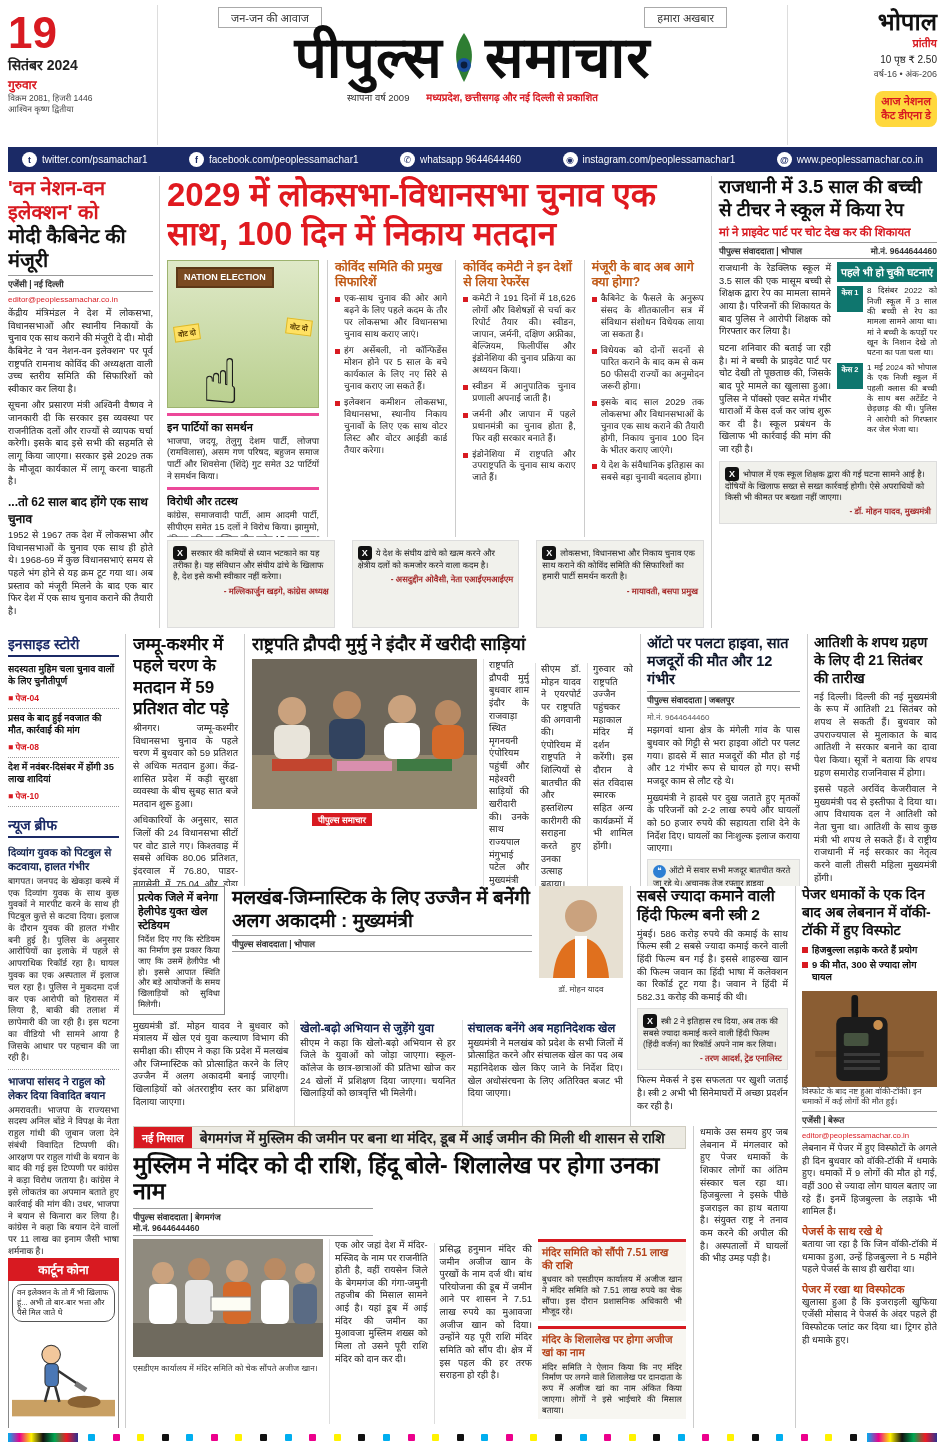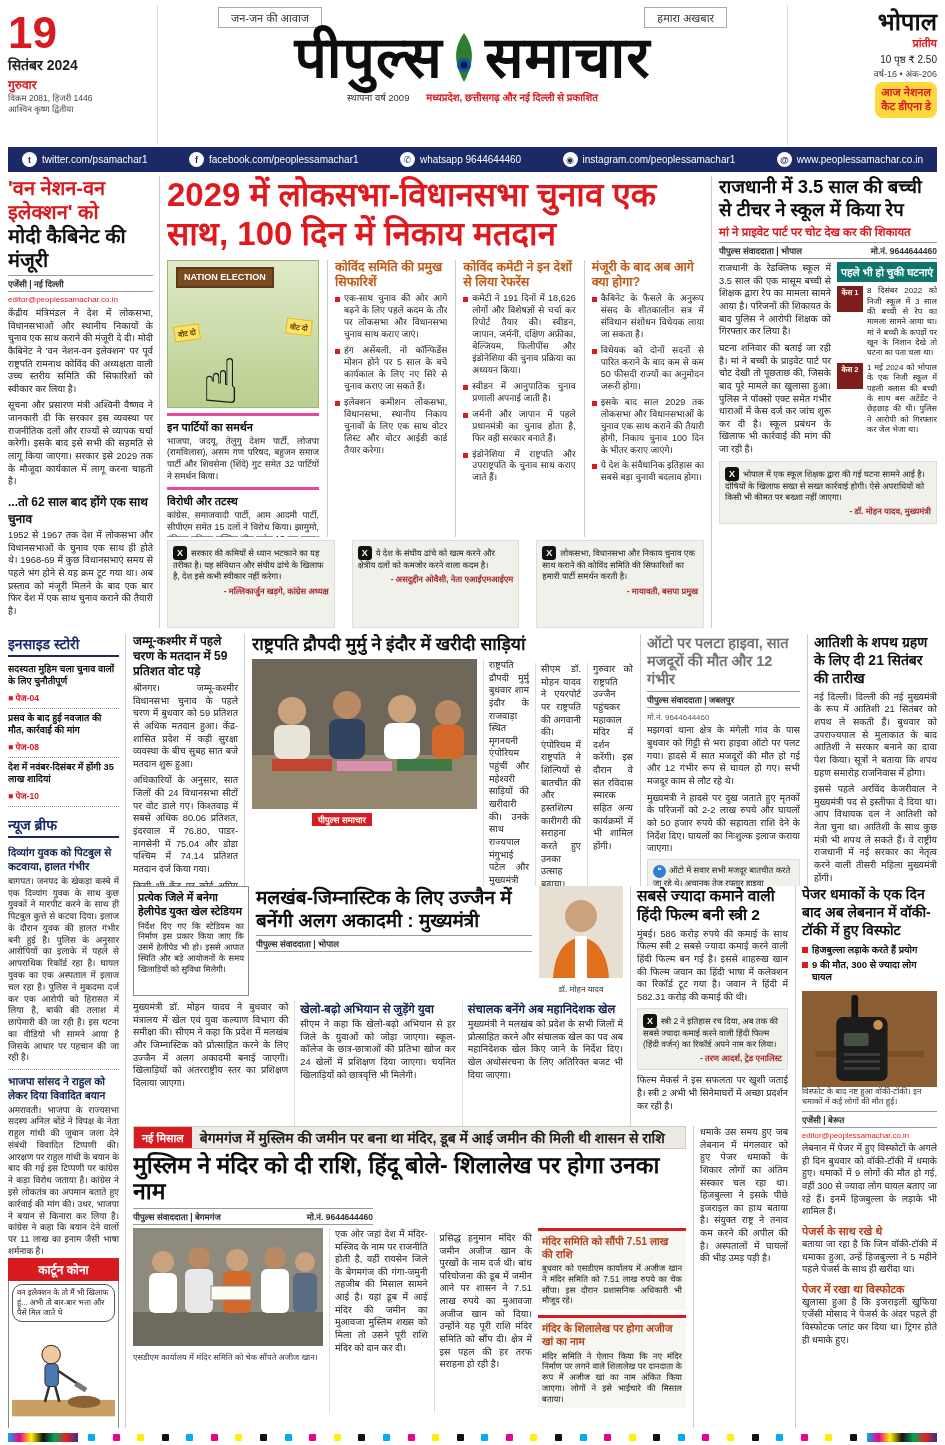--- a/index.html
+++ b/index.html
@@ -22,21 +22,21 @@
   .mh-title{font-size:57px;font-weight:800;color:#0d0d0d;line-height:1.05;letter-spacing:1px;display:flex;align-items:center;justify-content:center;gap:6px;}
   .mh-feather{width:30px;height:52px;}
   .mh-sub{font-size:10px;margin-top:2px;color:#222;}
   .mh-pub{font-size:10px;color:#d81a21;font-weight:bold;}
   .mh-est{font-size:9.5px;color:#333;margin-right:14px;}
   .mh-right{width:150px;text-align:right;padding-top:4px;border-left:1px solid #ddd;padding-left:6px;}
   .mh-city{font-size:24px;font-weight:800;color:#111;line-height:1.1;}
   .mh-ed{font-size:11px;font-weight:bold;color:#d81a21;}
   .mh-pp{font-size:10px;color:#222;margin-top:2px;}
   .mh-vi{font-size:9px;color:#444;margin-top:1px;}
-  .mh-badge{margin-top:2px;background:#ffd83d;border-radius:8px;padding:4px 6px;display:inline-block;text-align:center;font-size:11px;font-weight:800;color:#d81a21;line-height:1.25;}
+  .mh-badge{margin-top:11px;background:#ffd83d;border-radius:8px;padding:4px 6px;display:inline-block;text-align:center;font-size:11px;font-weight:800;color:#d81a21;line-height:1.25;}
 
   
   .social{height:25px;background:#1b2a66;color:#fff;display:flex;align-items:center;justify-content:space-between;padding:0 14px;font-size:10px;margin-top:2px;}
   .sb-item{display:flex;align-items:center;gap:5px;white-space:nowrap;}
   .sb-ic{width:15px;height:15px;border-radius:50%;background:#fff;color:#1b2a66;font-size:9px;font-weight:bold;display:flex;align-items:center;justify-content:center;}
 
   
   .byrow{display:flex;justify-content:space-between;border-top:1px solid #999;border-bottom:1px solid #999;padding:2px 0;margin:3px 0;font-size:8.5px;font-weight:bold;color:#333;}
   .body-txt{font-size:9.3px;line-height:1.36;text-align:justify;color:#222;}
   .body-txt + .body-txt{margin-top:4px;}
@@ -71,56 +71,56 @@
   .ms-col{flex:1;border-left:1px solid #ccc;padding-left:7px;overflow:hidden;}
   .ms-quotes{display:flex;gap:17px;margin-top:3px;height:88px;}
   .ms-quotes .qbox{flex:1;overflow:hidden;}
   .rape{width:226px;border-left:1px solid #ccc;padding-left:7px;overflow:hidden;}
   .rp-h{font-size:18.5px;line-height:1.22;color:#0e0e0e;}
   .rp-sub{font-size:11.5px;font-weight:bold;color:#d81a21;margin-top:3px;}
   .rp-cols{display:flex;gap:6px;margin-top:2px;}
   .rp-main{flex:1;}
   .rp-cases{width:100px;}
   .case{display:flex;gap:4px;margin-top:4px;}
-  .case-b{width:26px;height:26px;background:#7f1d1d;color:#fff;font-size:7.5px;font-weight:bold;text-align:center;line-height:1.2;padding-top:2px;flex:none;}
+  .case-b{width:26px;height:26px;background:#0f766e;color:#fff;font-size:7.5px;font-weight:bold;text-align:center;line-height:1.2;padding-top:2px;flex:none;}
   .case p{font-size:8px;line-height:1.3;text-align:justify;}
   .rape .qbox{margin-top:5px;}
 
   
   .lower{flex:1;display:flex;gap:7px;margin-top:6px;overflow:hidden;}
   .rail{width:118px;border-right:1px solid #ccc;padding-right:6px;display:flex;flex-direction:column;overflow:hidden;}
   .rail-h{font-size:14px;font-weight:800;color:#1b2a66;border-bottom:2px solid #1b2a66;padding-bottom:2px;margin-bottom:3px;}
   .ins-item{border-bottom:1px dotted #999;padding:3px 0;}
   .ins-item p{font-size:9.3px;font-weight:bold;line-height:1.3;color:#111;}
   .pgtag{font-size:8.5px;color:#d81a21;font-weight:bold;}
   .nb-h{font-size:10.5px;font-weight:bold;color:#14244f;line-height:1.3;margin-top:5px;}
   .nb-b{font-size:8.8px;line-height:1.34;text-align:justify;color:#222;margin-top:2px;}
   .main-lower{flex:1;display:flex;flex-direction:column;overflow:hidden;}
   .row-b{display:flex;height:252px;gap:7px;}
   .jk{width:112px;border-right:1px solid #ccc;padding-right:6px;overflow:hidden;}
-  .jk h2{font-size:12px;line-height:1.25;color:#111;margin-bottom:3px;}
+  .jk h2{font-size:17px;line-height:1.25;color:#111;margin-bottom:3px;}
   .pres{flex:1;overflow:hidden;}
   .pres h2{font-size:17.5px;line-height:1.2;color:#111;}
   .pres-flex{display:flex;gap:6px;margin-top:4px;}
   .pres-photo{width:225px;flex:none;}
   .pres-photo svg{display:block;width:100%;height:150px;}
   .brand-stamp{background:#d81a21;color:#fff;font-size:8.5px;font-weight:bold;padding:1px 6px;display:inline-block;margin-top:-14px;position:relative;margin-left:60px;}
   .pres-cols{flex:1;display:flex;gap:6px;}
   .pres-cols .c{flex:1;border-left:1px solid #ddd;padding-left:5px;}
   .auto{width:160px;border-left:1px solid #ccc;padding-left:6px;overflow:hidden;}
-  .auto h2{font-size:14.5px;line-height:1.25;color:#737373;}
+  .auto h2{font-size:14.5px;line-height:1.25;color:#0f172a;}
   .qround{width:13px;height:13px;border-radius:50%;background:#2d7fd3;color:#fff;display:inline-flex;align-items:center;justify-content:center;font-size:8px;margin-right:3px;}
   .atishi{width:130px;border-left:1px solid #ccc;padding-left:6px;overflow:hidden;}
   .atishi h2{font-size:14px;line-height:1.28;color:#111;margin-bottom:3px;}
   .row-cd{flex:1;display:flex;gap:7px;overflow:hidden;}
   .central{flex:1;display:flex;flex-direction:column;overflow:hidden;}
   .row-c{display:flex;height:240px;gap:7px;}
   .malk{flex:1;overflow:hidden;display:flex;flex-direction:column;}
   .mk-top{display:flex;gap:7px;}
-  .helipad{width:116px;border:1px solid #888;padding:4px;flex:none;}
+  .helipad{width:92px;border:1px solid #888;padding:4px;flex:none;}
   .helipad h3{font-size:11px;line-height:1.25;color:#111;}
   .helipad p{font-size:8.3px;line-height:1.3;text-align:justify;margin-top:2px;}
   .mk-hd{flex:1;}
   .mk-hd h2{font-size:19px;line-height:1.22;color:#111;}
   .mk-photo{width:84px;flex:none;text-align:center;}
   .mk-photo svg{width:84px;height:92px;display:block;}
   .mk-cols{display:flex;gap:6px;margin-top:5px;flex:1;overflow:hidden;}
   .mk-cols .c{flex:1;border-left:1px solid #ddd;padding-left:5px;}
   .mk-cols .c:first-child{border-left:none;padding-left:0;}
   .mksub{font-size:11.5px;color:#14244f;margin-bottom:2px;}
@@ -490,21 +490,21 @@
             </article>
           </div>
 
           <div class="row-d">
             <article class="temple">
               <div class="kicker">
                 <span class="kick-label">नई मिसाल</span>
                 <span class="kick-txt">बेगमगंज में मुस्लिम की जमीन पर बना था मंदिर, डूब में आई जमीन की मिली थी शासन से राशि</span>
               </div>
               <h2>मुस्लिम ने मंदिर को दी राशि, हिंदू बोले- शिलालेख पर होगा उनका नाम</h2>
-              <div class="byrow" style="max-width:240px;">
+              <div class="byrow" style="max-width:240px;flex-direction:column;">
                 <span>पीपुल्स संवाददाता | बेगमगंज</span>
                 <span>मो.नं. 9644644460</span>
               </div>
               <div class="tmp-flex">
                 <div class="tmp-photo">
                   <svg viewBox="0 0 190 118" preserveAspectRatio="none">
                     <rect width="190" height="118" fill="#8f8a7e"></rect>
                     <rect y="84" width="190" height="34" fill="#6f6a5e"></rect>
                     <circle cx="30" cy="34" r="11" fill="#caa27e"></circle>
                       <rect x="16" y="45" width="28" height="40" rx="6" fill="#ffffff"></rect>

